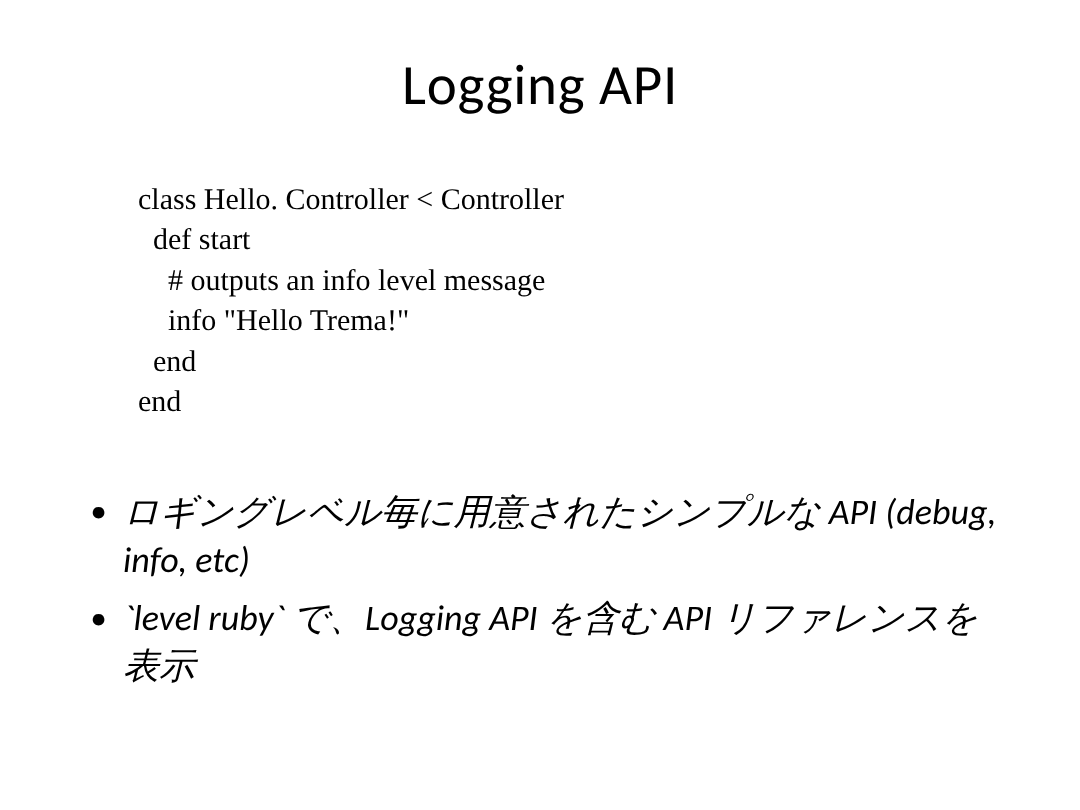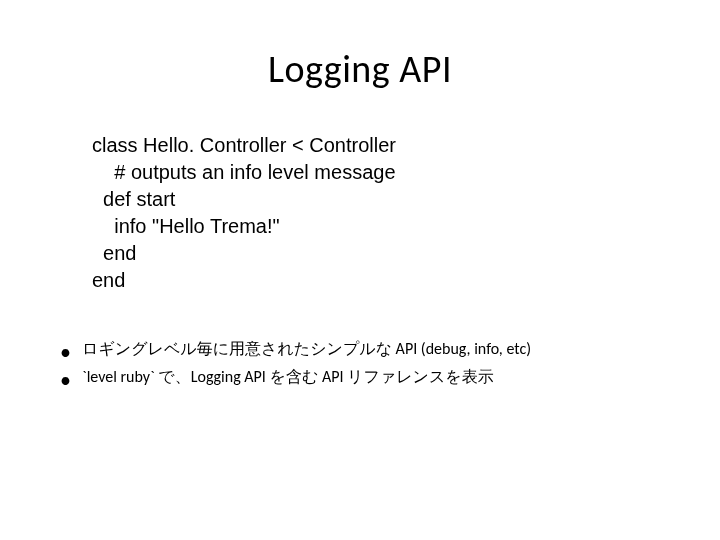--- a/index.html
+++ b/index.html
@@ -11,45 +11,46 @@
     width: 720px;
     height: 540px;
     background: #ffffff;
     font-family: "Calibri", "Arial", sans-serif;
     color: #000000;
     position: relative;
   }
   .slide {
     width: 100%;
     height: 100%;
-    padding: 28px 50px;
+    padding: 16px 50px;
   }
   .title {
     text-align: center;
     font-size: 38px;
     font-weight: 400;
     margin-top: 18px;
     margin-bottom: 40px;
     letter-spacing: 0.5px;
   }
   .code-block {
-    font-family: Liberation Sans, sans-serif;
+    font-family: Liberation Serif, serif;
     font-size: 20px;
     line-height: 1.35;
     margin-left: 42px;
     margin-bottom: 44px;
   }
   .code-line {
     white-space: pre;
   }
   .bullets {
     list-style: none;
-    font-size: 16px;
+    font-size: 24px;
     line-height: 1.35;
     margin-left: 8px;
+    font-style: italic;
   }
   .bullets li {
     position: relative;
     padding-left: 24px;
     margin-bottom: 6px;
   }
   .bullets li::before {
     content: "•";
     position: absolute;
     left: 2px;
@@ -58,22 +59,22 @@
   }
 </style>
 </head>
 <body>
 
 <div class="slide">
   <h1 class="title">Logging API</h1>
 
   <div class="code-block">
     <div class="code-line">class Hello. Controller &lt; Controller</div>
+    <div class="code-line">  def start</div>
     <div class="code-line">    # outputs an info level message</div>
-    <div class="code-line">  def start</div>
     <div class="code-line">    info "Hello Trema!"</div>
     <div class="code-line">  end</div>
     <div class="code-line">end</div>
   </div>
 
   <ul class="bullets">
     <li>ロギングレベル毎に用意されたシンプルな API (debug, info, etc)</li>
     <li>`level ruby` で、Logging API を含む API リファレンスを表示</li>
   </ul>
 </div>

